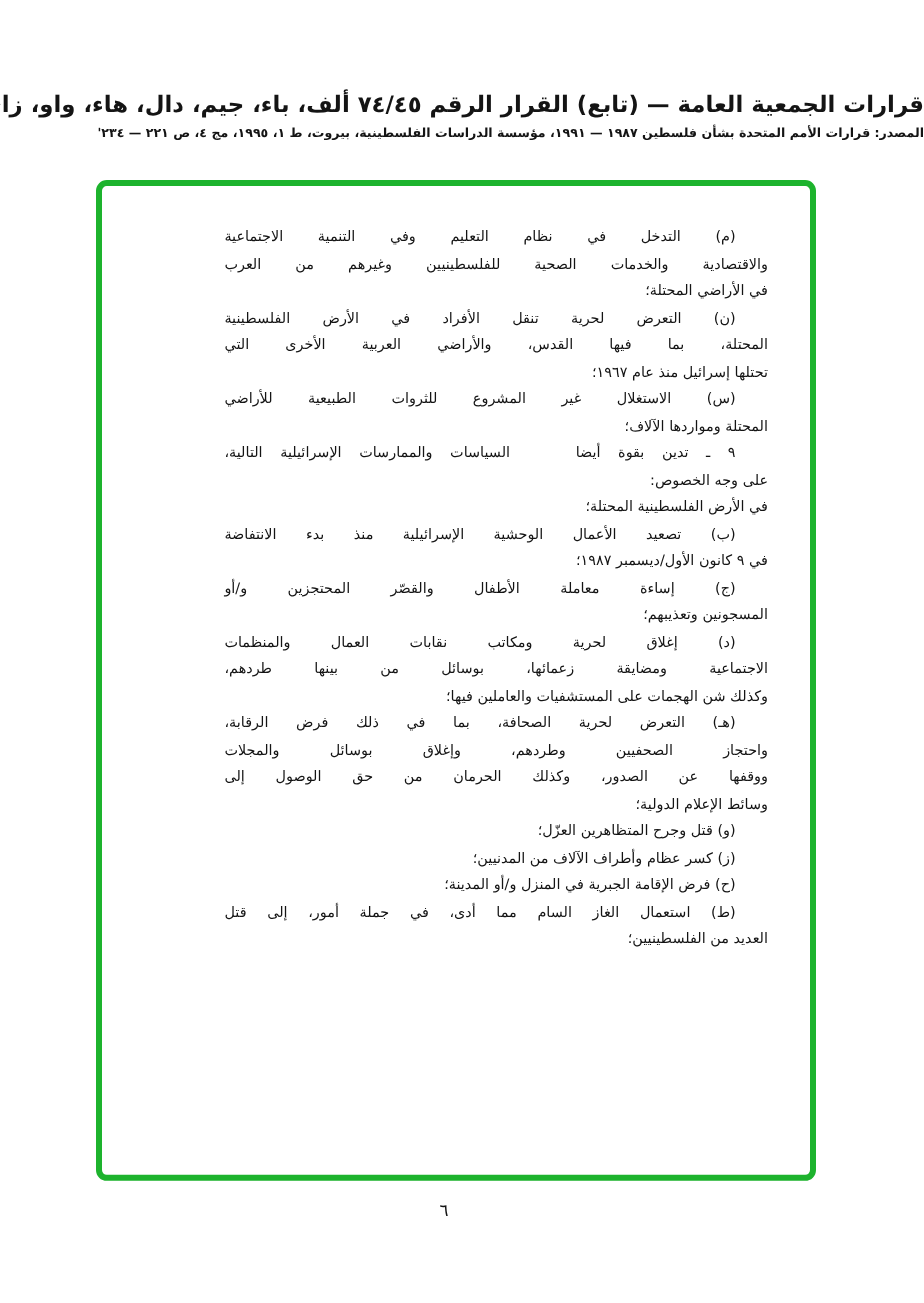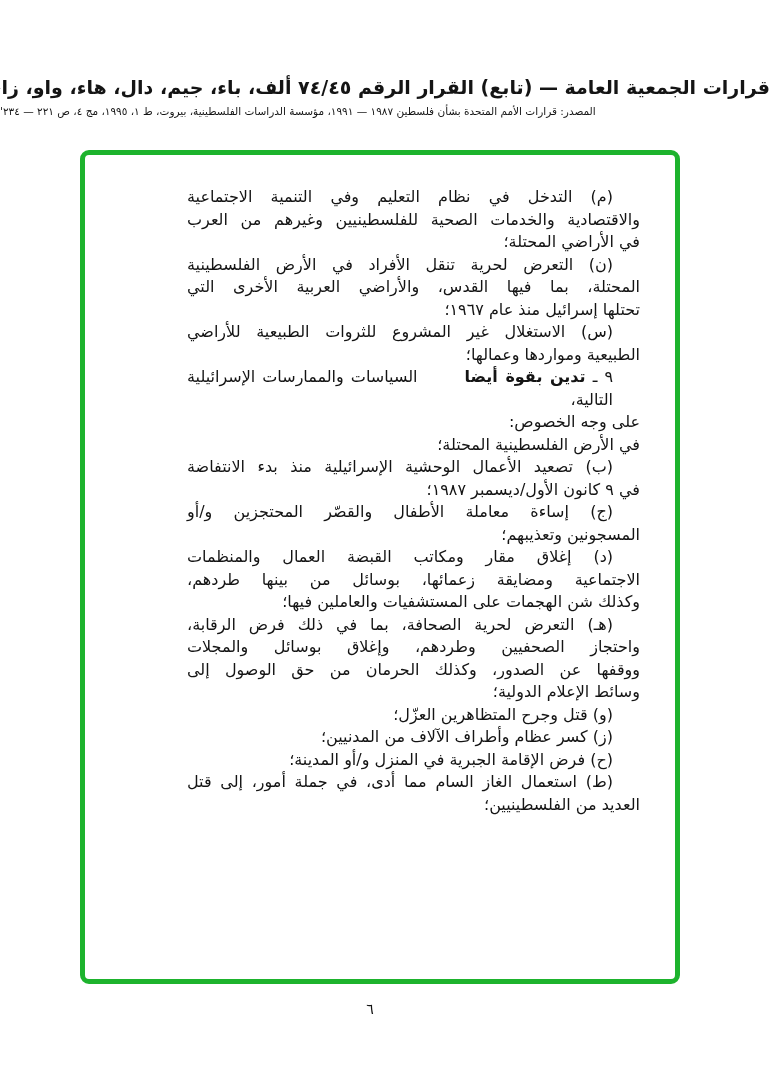--- a/index.html
+++ b/index.html
@@ -17,47 +17,47 @@
     text-align: center;
     direction: rtl;
     font-weight: bold;
     font-size: 19px;
     white-space: nowrap;
     letter-spacing: 0px;
   }
   .doc-source {
     position: absolute;
     top: 105px; left: 0; right: 0;
-    text-align: left;
+    text-align: right;
     direction: rtl;
-    font-weight: normal;
+    font-weight: bold;
     font-size: 10.5px;
     white-space: nowrap;
   }
   .frame {
     position: absolute;
     left: 80px; top: 150px;
     width: 590px; height: 824px;
     border: 5px solid #1db32d;
     border-radius: 9px;
     background: transparent;
   }
   .textblock {
     position: absolute;
     left: 187px; top: 186px;
     width: 453px;
     direction: rtl;
-    font-size: 16px;
+    font-size: 12px;
     line-height: 22.5px;
     text-align: right;
   }
   .line { text-align: right; }
   .line.full { text-align: justify; text-align-last: justify; }
   .line.first { padding-right: 27px; }
-  .line b, .line .bold { font-weight: bold; margin-left: 40px; }
+  .line b, .line .bold { font-weight: normal; margin-left: 40px; }
   .page-number {
     position: absolute;
     top: 1001px; left: 300px; width: 140px;
     text-align: center;
     font-size: 14px;
     direction: rtl;
   }
 </style>
 </head>
 <body style="background: rgb(255, 255, 255); color: rgb(20, 20, 20);">
@@ -69,29 +69,29 @@
 <div class="frame" style="border-color: rgb(29, 179, 45);"></div>
 
 <div class="textblock">
     <div class="line full first"><span>(م) التدخل في نظام التعليم وفي التنمية الاجتماعية</span></div>
     <div class="line full"><span>والاقتصادية والخدمات الصحية للفلسطينيين وغيرهم من العرب</span></div>
     <div class="line"><span>في الأراضي المحتلة؛</span></div>
     <div class="line full first"><span>(ن) التعرض لحرية تنقل الأفراد في الأرض الفلسطينية</span></div>
     <div class="line full"><span>المحتلة، بما فيها القدس، والأراضي العربية الأخرى التي</span></div>
     <div class="line"><span>تحتلها إسرائيل منذ عام ١٩٦٧؛</span></div>
     <div class="line full first"><span>(س) الاستغلال غير المشروع للثروات الطبيعية للأراضي</span></div>
-    <div class="line"><span>الطبيعية ومواردها وعمالها؛</span></div>
+    <div class="line"><span>المحتلة ومواردها الآلاف؛</span></div>
     <div class="line full first"><span>٩ ـ </span><span class="bold">تدين بقوة أيضا</span><span> السياسات والممارسات الإسرائيلية التالية،</span></div>
     <div class="line"><span>على وجه الخصوص:</span></div>
     <div class="line"><span>في الأرض الفلسطينية المحتلة؛</span></div>
     <div class="line full first"><span>(ب) تصعيد الأعمال الوحشية الإسرائيلية منذ بدء الانتفاضة</span></div>
     <div class="line"><span>في ٩ كانون الأول/ديسمبر ١٩٨٧؛</span></div>
     <div class="line full first"><span>(ج) إساءة معاملة الأطفال والقصّر المحتجزين و/أو</span></div>
     <div class="line"><span>المسجونين وتعذيبهم؛</span></div>
-    <div class="line full first"><span>(د) إغلاق مقار ومكاتب القبضة العمال والمنظمات</span></div>
+    <div class="line full first"><span>(د) إغلاق لحرية ومكاتب نقابات العمال والمنظمات</span></div>
     <div class="line full"><span>الاجتماعية ومضايقة زعمائها، بوسائل من بينها طردهم،</span></div>
     <div class="line"><span>وكذلك شن الهجمات على المستشفيات والعاملين فيها؛</span></div>
     <div class="line full first"><span>(هـ) التعرض لحرية الصحافة، بما في ذلك فرض الرقابة،</span></div>
     <div class="line full"><span>واحتجاز الصحفيين وطردهم، وإغلاق بوسائل والمجلات</span></div>
     <div class="line full"><span>ووقفها عن الصدور، وكذلك الحرمان من حق الوصول إلى</span></div>
     <div class="line"><span>وسائط الإعلام الدولية؛</span></div>
     <div class="line first"><span>(و) قتل وجرح المتظاهرين العزّل؛</span></div>
     <div class="line first"><span>(ز) كسر عظام وأطراف الآلاف من المدنيين؛</span></div>
     <div class="line first"><span>(ح) فرض الإقامة الجبرية في المنزل و/أو المدينة؛</span></div>
     <div class="line full first"><span>(ط) استعمال الغاز السام مما أدى، في جملة أمور، إلى قتل</span></div>

